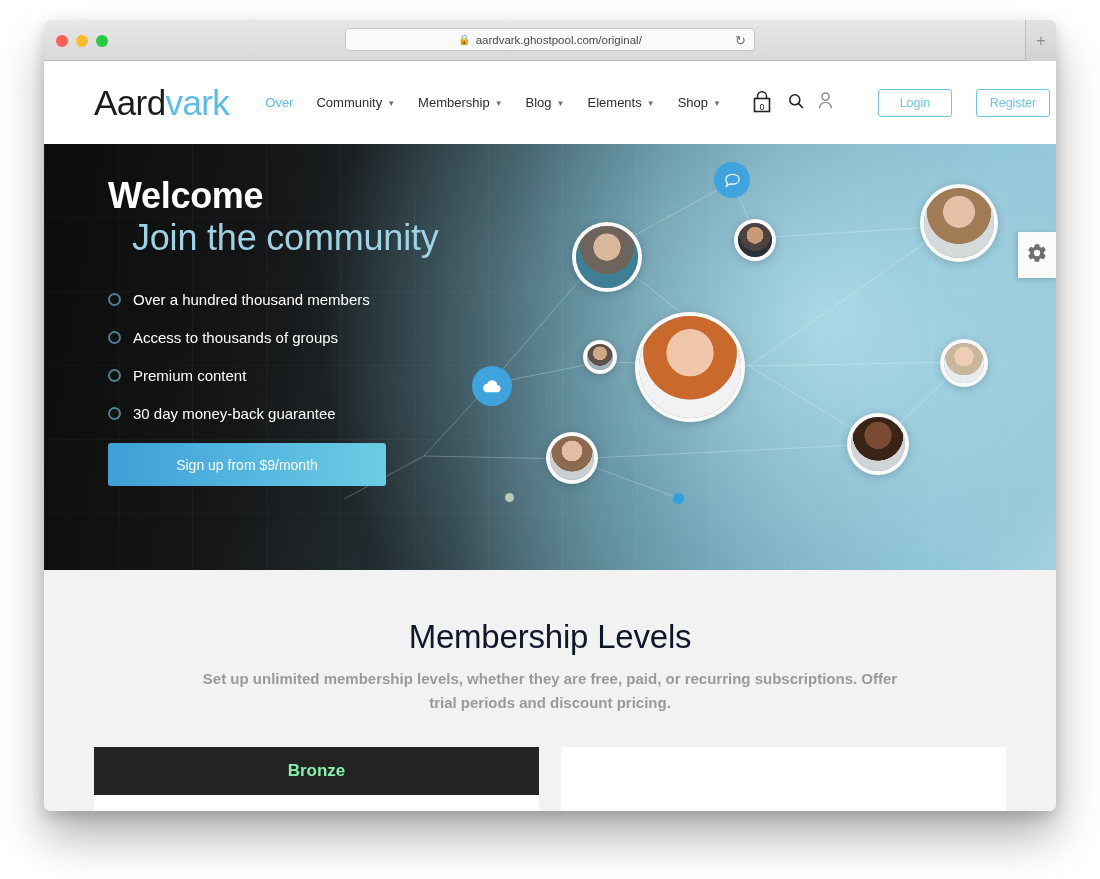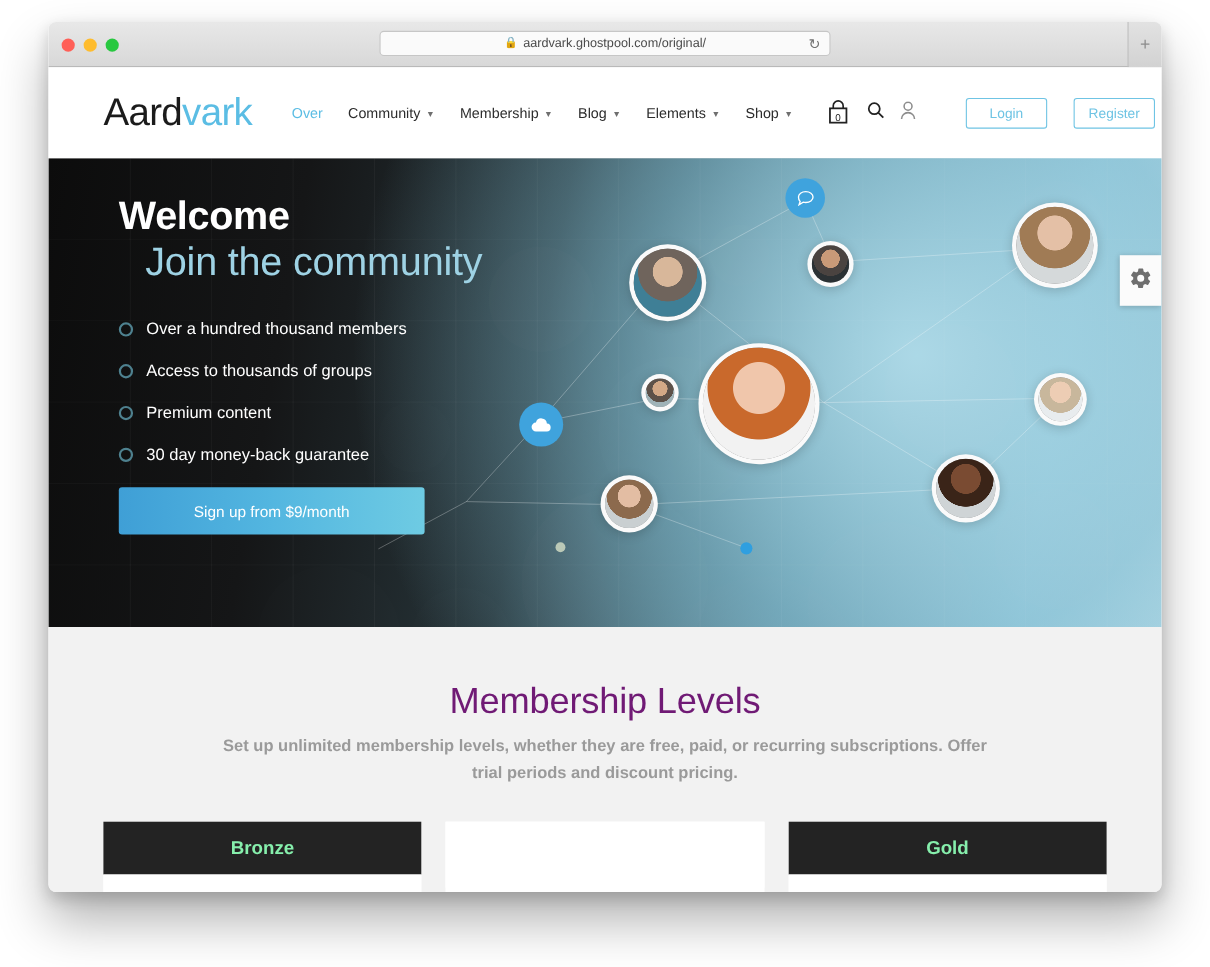--- a/index.html
+++ b/index.html
@@ -192,21 +192,21 @@
   }
 
   
   .membership {
     background: #f2f2f2;
     padding: 48px 50px 0;
     height: 241px;
   }
   .mb-title {
     text-align: center;
-    font-size: 33px; font-weight: 400; color: #701a75;
+    font-size: 33px; font-weight: 400; color: #0f172a;
     letter-spacing: -0.2px;
   }
   .mb-sub {
     text-align: center;
     font-size: 15px; color: #9a9a9a;
     line-height: 1.6;
     margin: 11px auto 0;
     max-width: 700px;
     font-weight: 700;
   }
@@ -426,22 +426,16 @@
         <div class="plan-head">Bronze</div>
         <div class="plan-body">
           
         </div>
       </div>
       <div class="plan">
         <div class="plan-body">
           
         </div>
       </div>
-      <div class="plan">
-        <div class="plan-head">Gold</div>
-        <div class="plan-body">
-          
-        </div>
-      </div>
     </div>
   </div>
 
 </div>
 
 </body></html>

